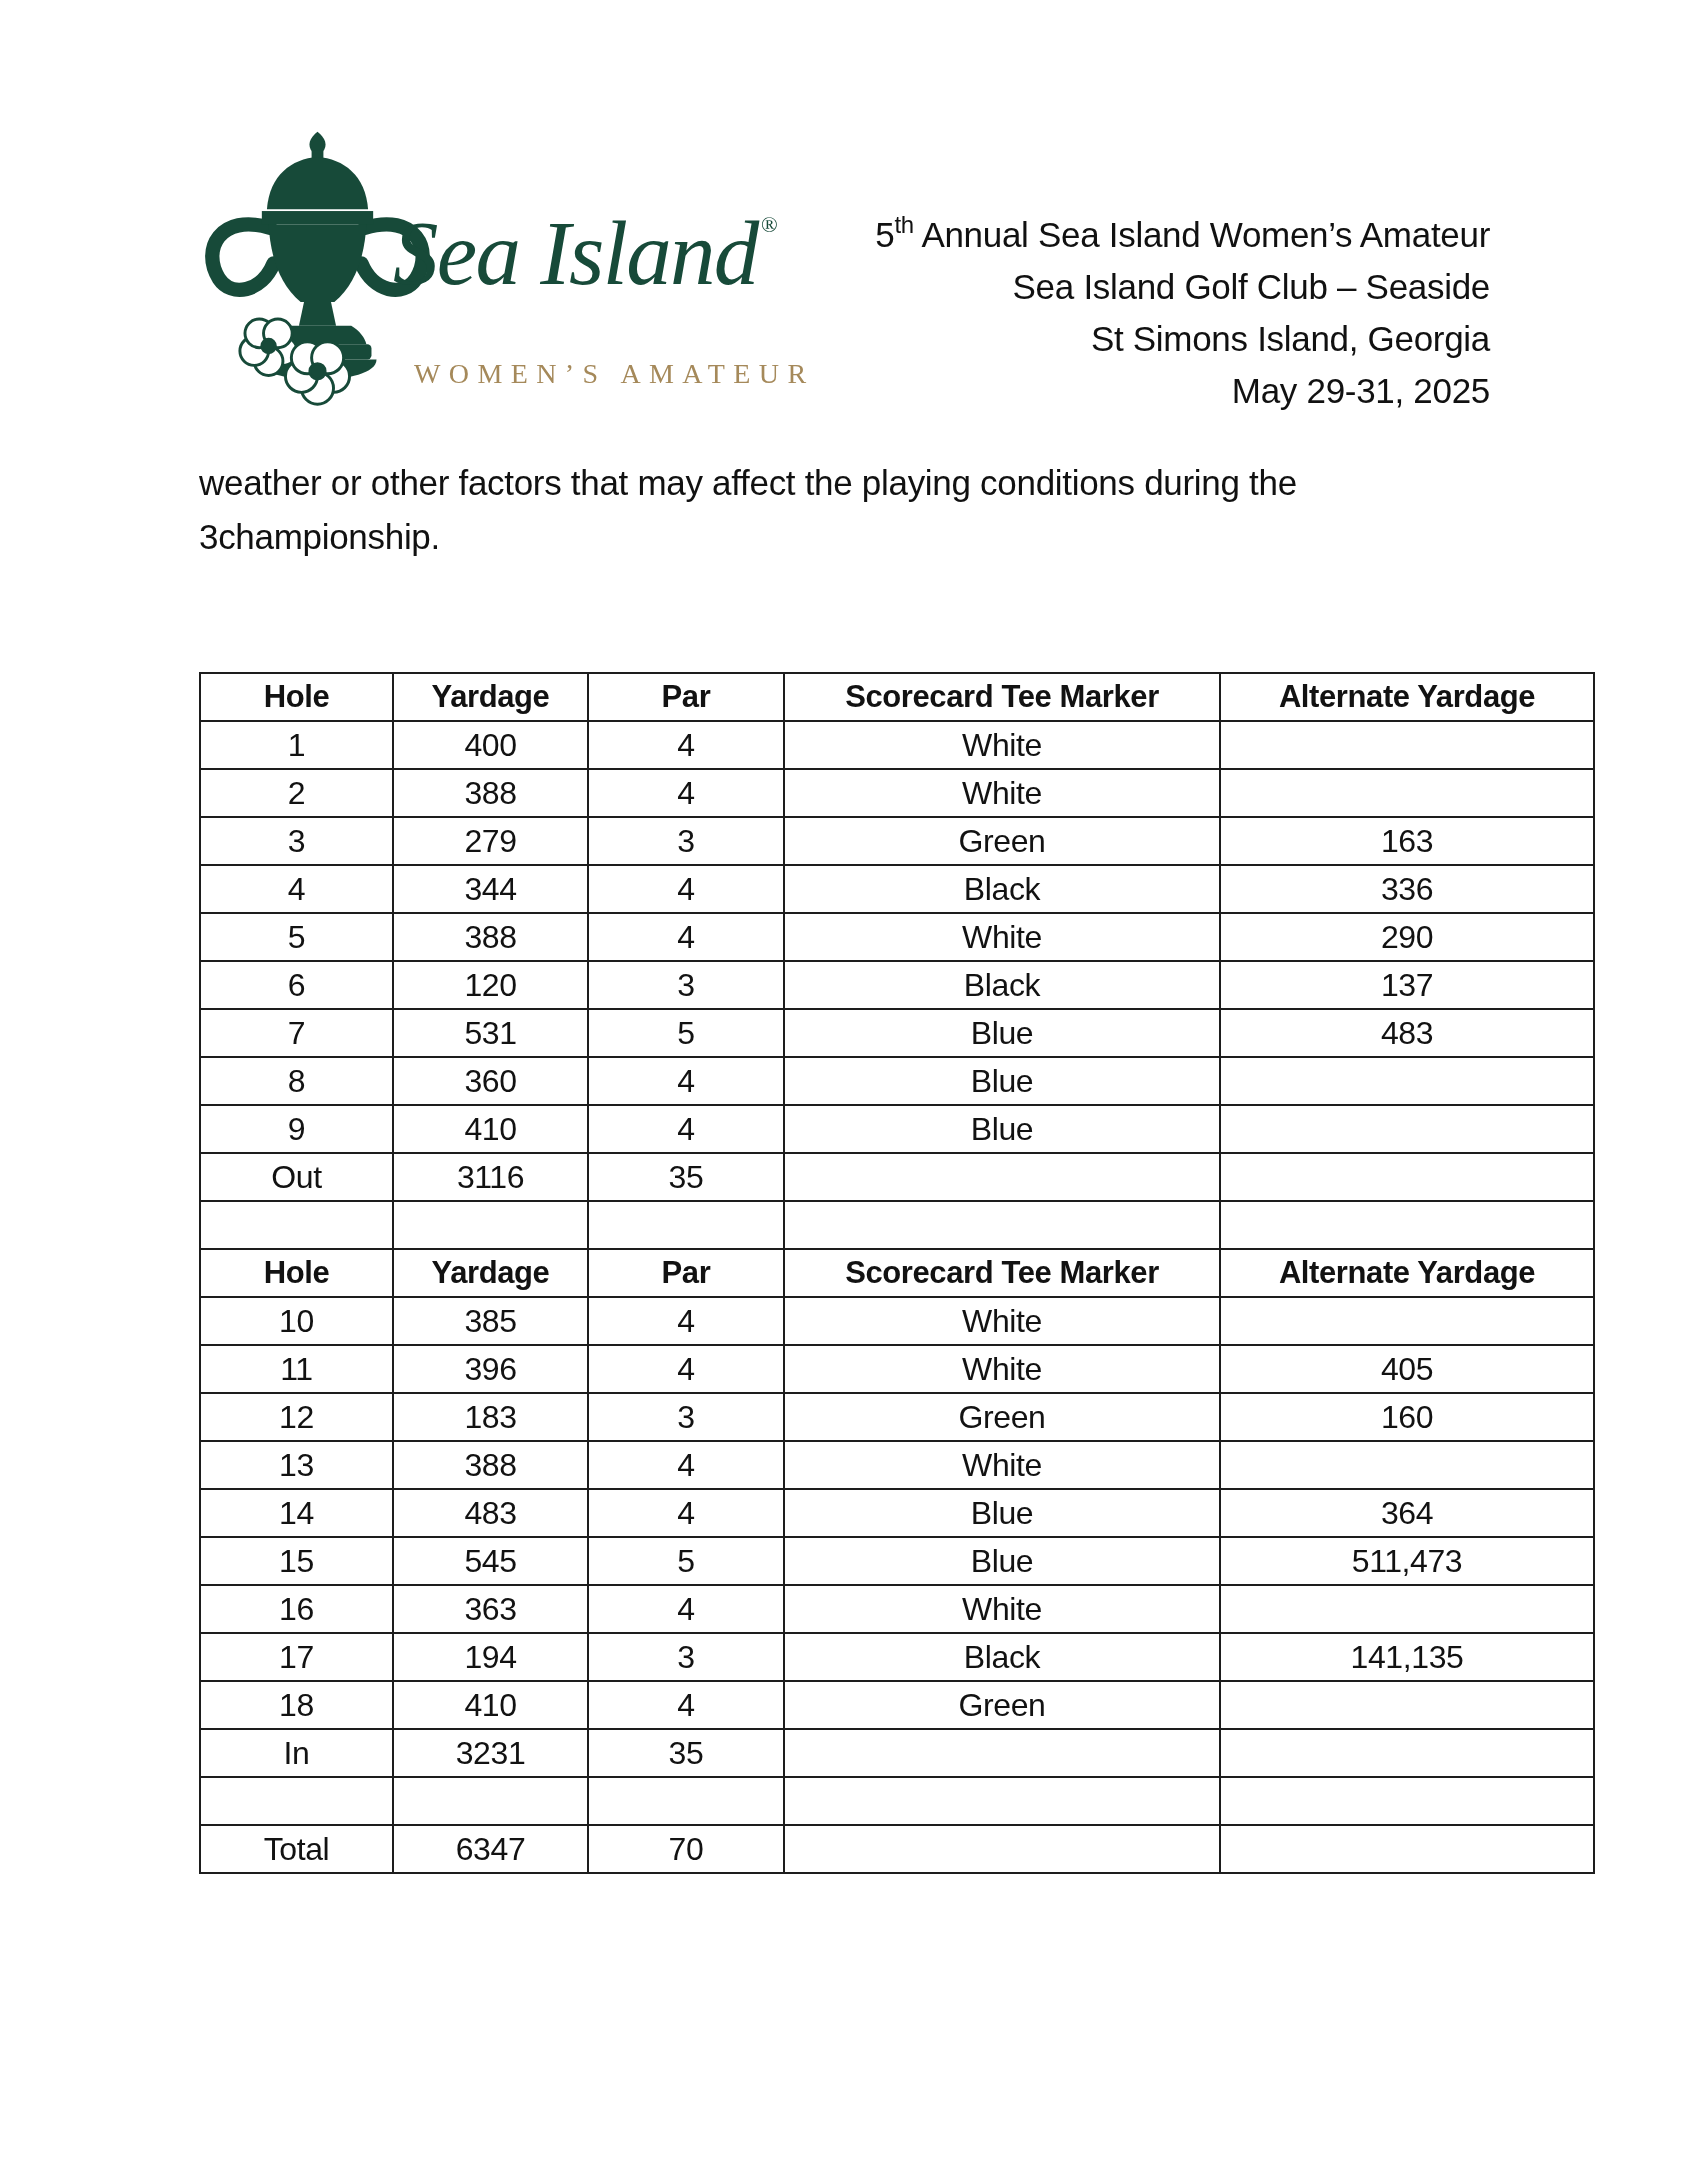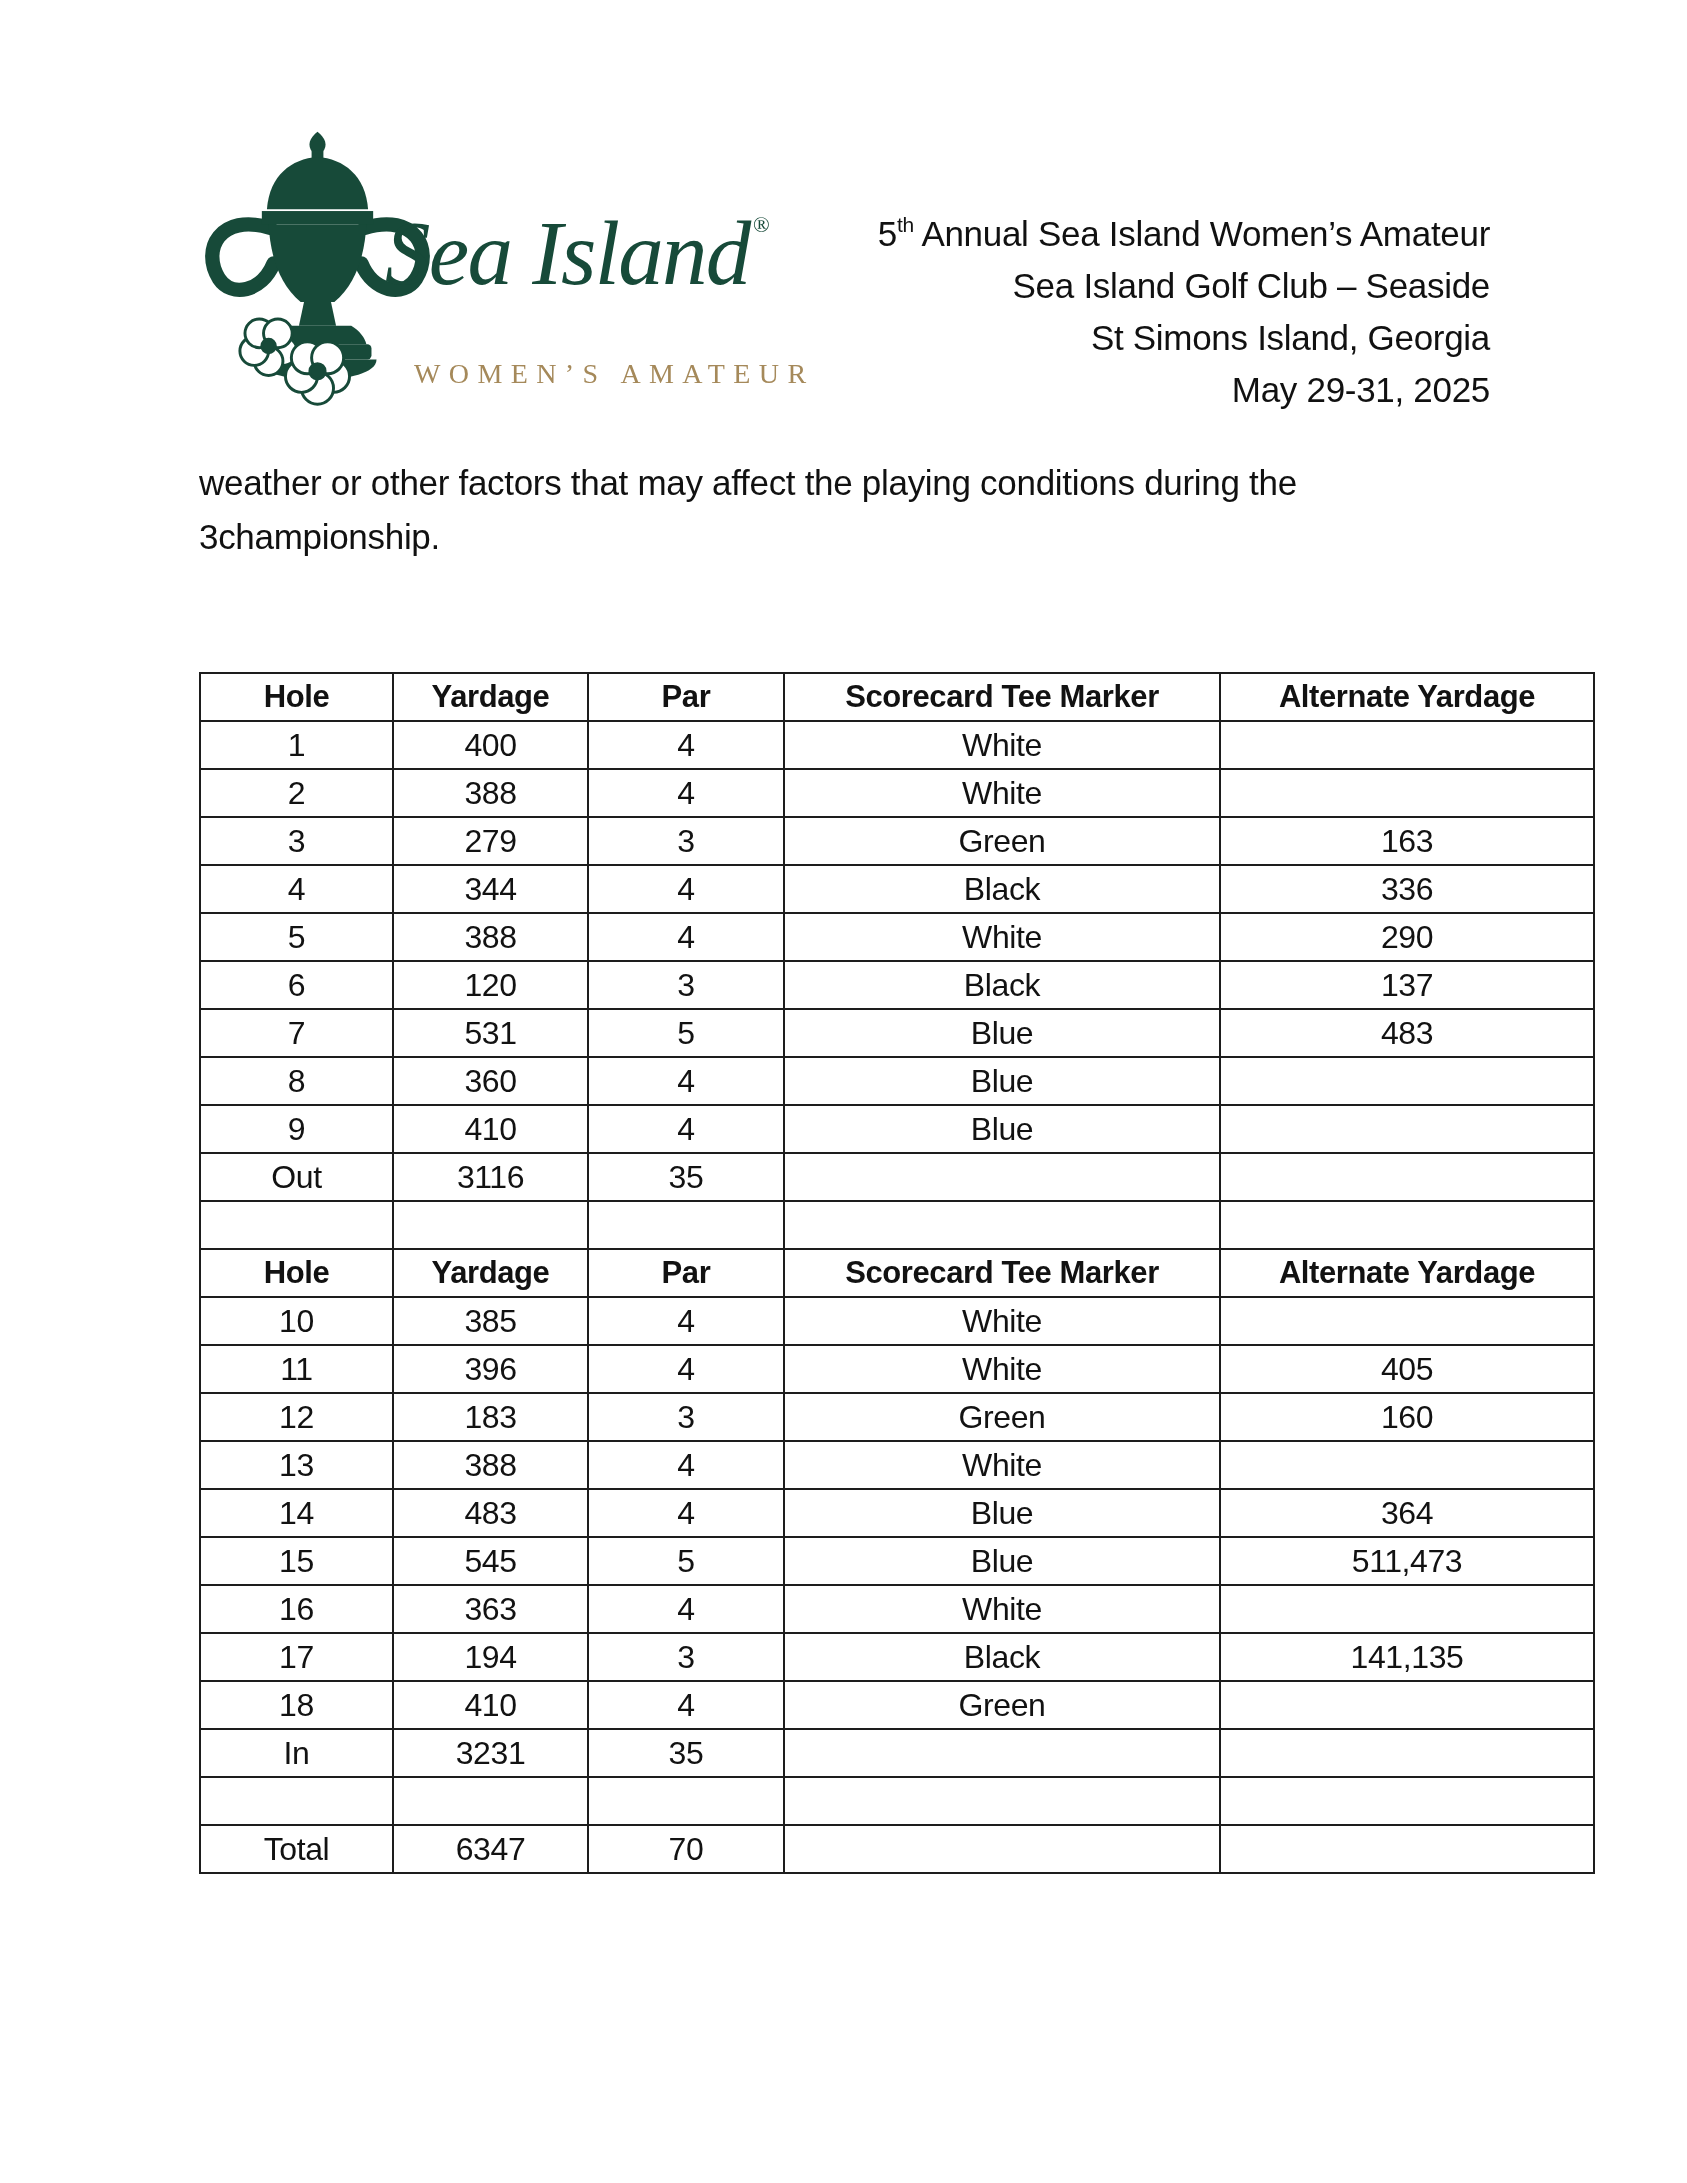--- a/index.html
+++ b/index.html
@@ -10,21 +10,21 @@
     background: #ffffff;
     font-family: "Liberation Sans", sans-serif;
     color: #141414;
     overflow: hidden;
   }
 
   
   .logo { position: absolute; left: 0; top: 0; }
   .trophy { position: absolute; left: 191px; top: 125px; }
   .brand-script {
-    position: absolute; left: 385px; top: 204px;
+    position: absolute; left: 393px; top: 204px;
     font-family: "Liberation Serif", serif;
     font-style: italic;
     font-size: 91px;
     line-height: 1.1;
     color: #174a39;
     letter-spacing: -1.7px;
     white-space: nowrap;
   }
   .brand-script .reg {
     font-size: 22px;
@@ -46,21 +46,21 @@
   
   .event-header {
     position: absolute; top: 199px; right: 197px;
     text-align: right;
     font-size: 35px;
     line-height: 52px;
     letter-spacing: -0.3px;
     color: #111111;
     white-space: nowrap;
   }
-  .event-header sup { font-size: 21px; vertical-align: 13.5px; }
+  .event-header sup { font-size: 24px; vertical-align: 13.5px; }
 
   
   .notice {
     position: absolute; left: 199px; top: 456px;
     font-size: 35px;
     line-height: 54px;
     letter-spacing: -0.3px;
     color: #111111;
     white-space: nowrap;
   }

